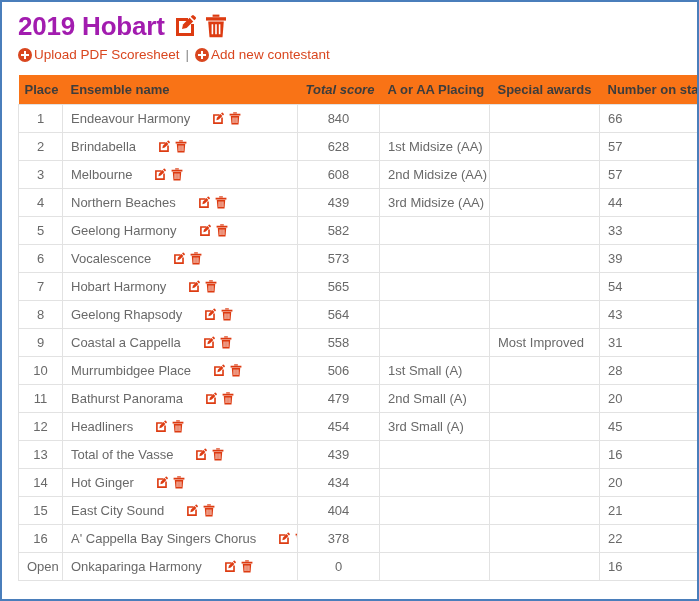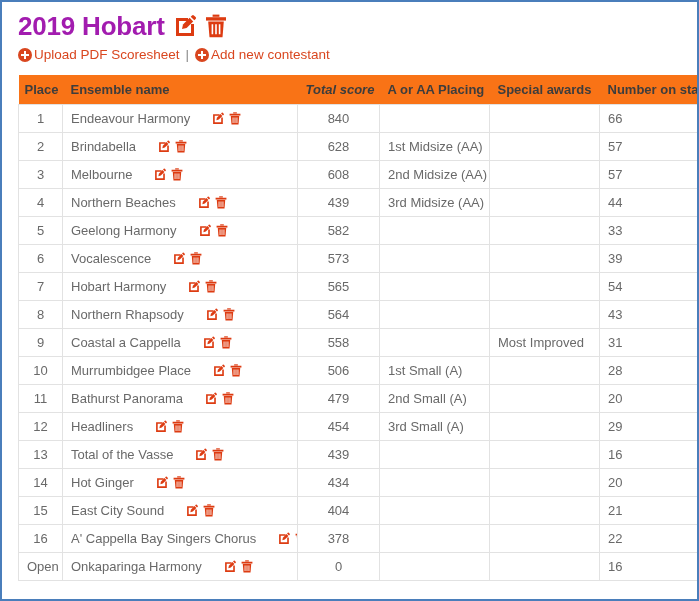--- a/index.html
+++ b/index.html
@@ -399,21 +399,21 @@
     <td class="td-score">565</td>
     <td></td>
     <td></td>
     <td class="td-stage">54</td>
   </tr>
 
   <tr>
     <td class="td-place">8</td>
     <td>
       <span class="name-cell">
-        <span class="name-text">Northern Rhapsody</span>
+        <span class="name-text">Geelong Rhapsody</span>
         <span class="row-icons">
           <span class="ic edit-icon">
             <svg width="13" height="13" viewBox="0 0 24 24">
               <path d="M2 4 h12 v3 h-9 v12 h12 v-9 h3 v12 h-18 z" fill="#dd3b11"></path>
               <path d="M21.6 3.1 l-1.7-1.7 a1.3 1.3 0 0 0 -1.9 0 l-1.3 1.3 l3.6 3.6 l1.3 -1.3 a1.3 1.3 0 0 0 0 -1.9 z" fill="#dd3b11"></path>
               <path d="M15.6 3.8 l-6.6 6.6 l-1 4.6 l4.6 -1 l6.6 -6.6 z" fill="#dd3b11"></path>
             </svg>
           </span>
           <span class="ic trash-icon">
             <svg width="12" height="13" viewBox="0 0 22 24">
@@ -542,21 +542,21 @@
               <path d="M3.2 7.6 h15.6 l-1.3 15.6 h-13 z" fill="#dd3b11"></path>
               <path d="M6.6 10.2 h1.6 v10 h-1.6 z M10.2 10.2 h1.6 v10 h-1.6 z M13.8 10.2 h1.6 v10 h-1.6 z" fill="#ffffff"></path>
             </svg>
           </span>
         </span>
       </span>
     </td>
     <td class="td-score">454</td>
     <td>3rd Small (A)</td>
     <td></td>
-    <td class="td-stage">29</td>
+    <td class="td-stage">45</td>
   </tr>
 
   <tr>
     <td class="td-place">13</td>
     <td>
       <span class="name-cell">
         <span class="name-text">Total of the Vasse</span>
         <span class="row-icons">
           <span class="ic edit-icon">
             <svg width="13" height="13" viewBox="0 0 24 24">

